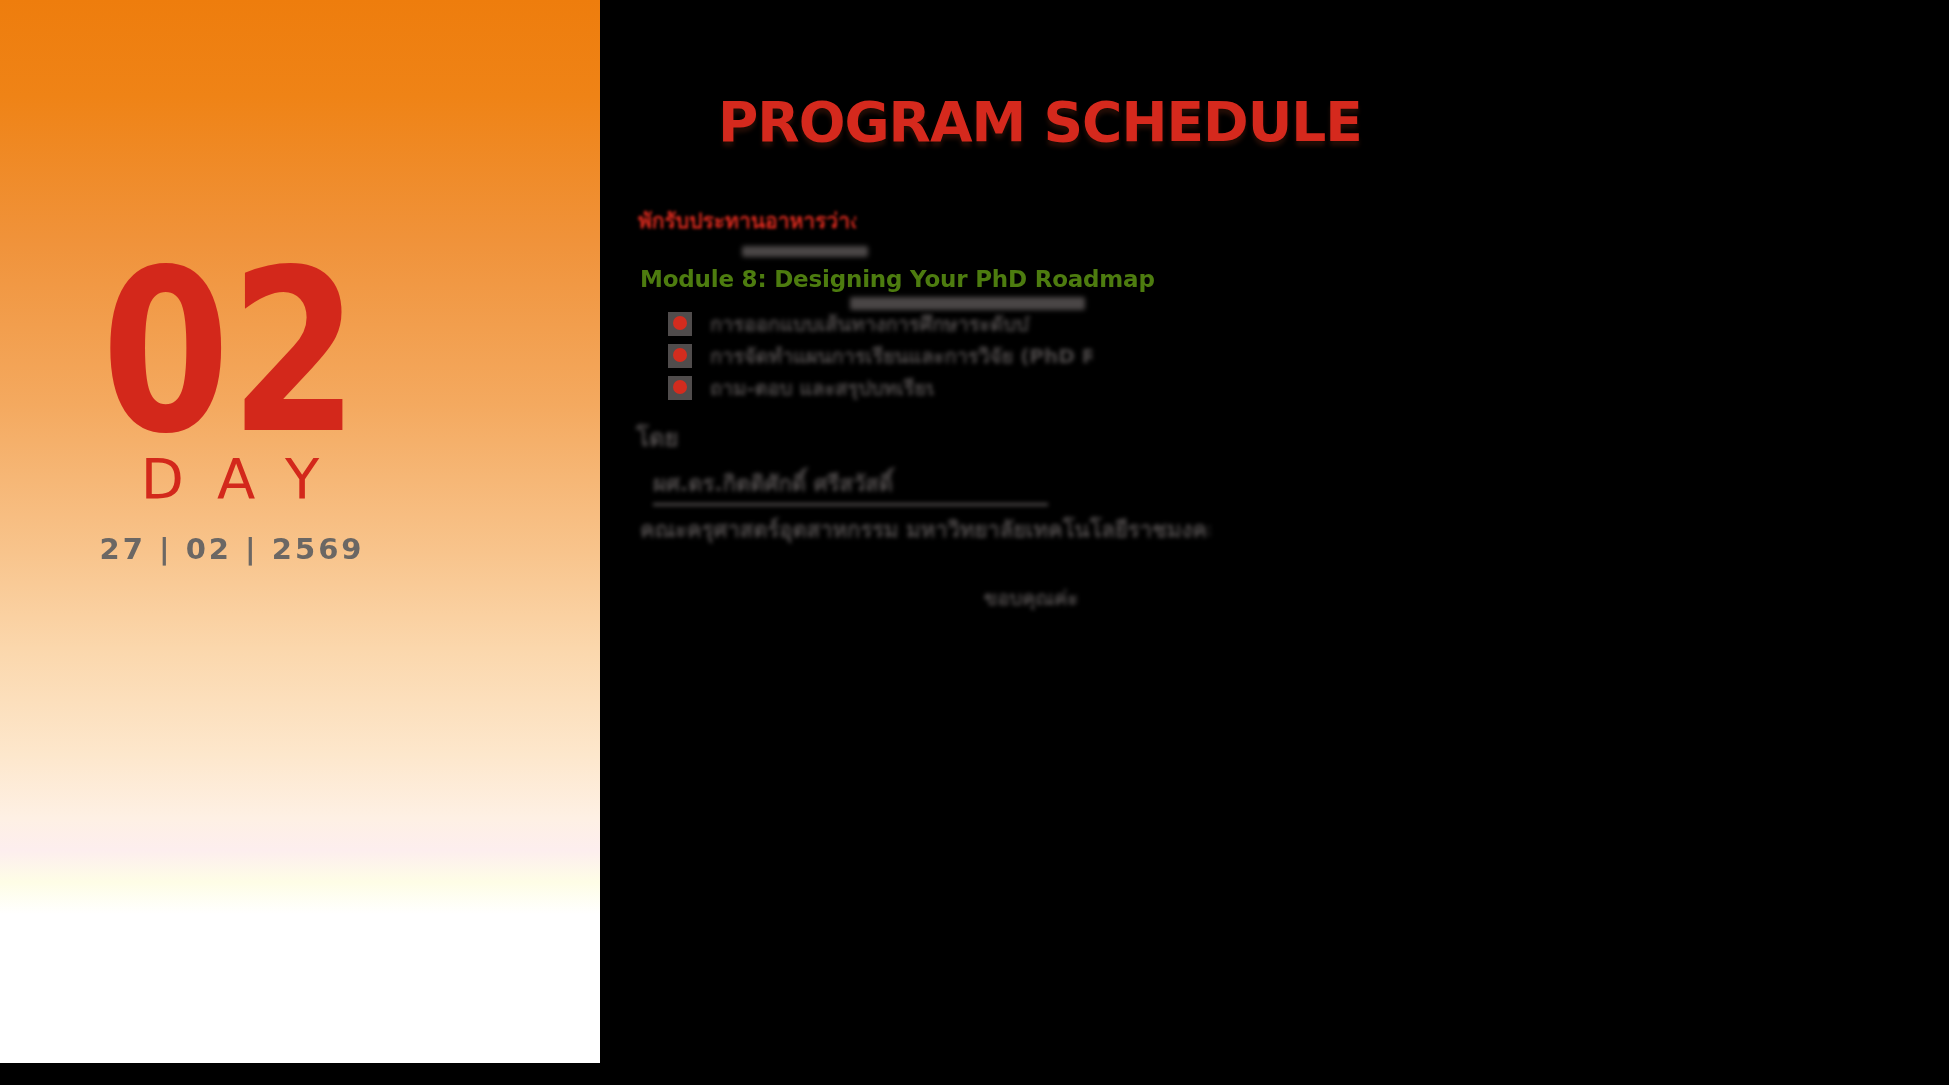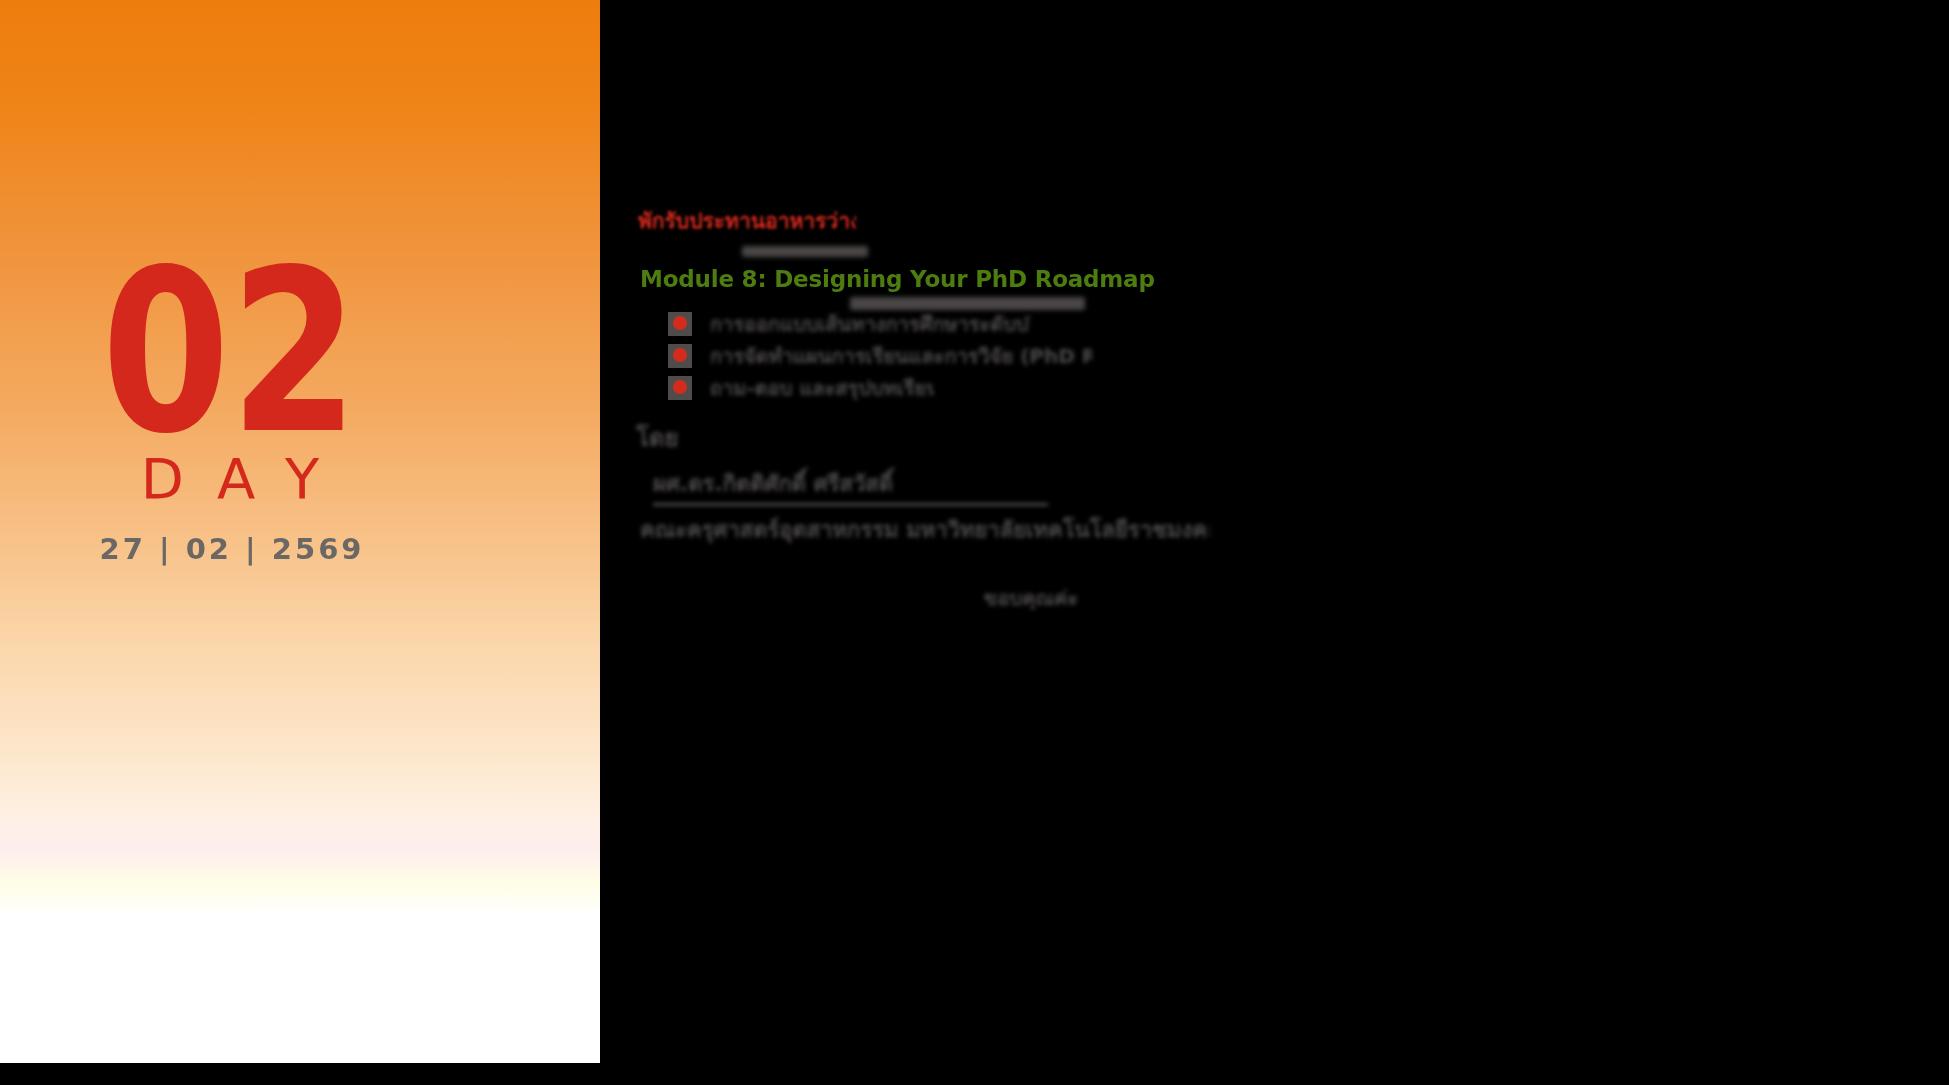--- a/index.html
+++ b/index.html
@@ -99,20 +99,21 @@
 
   <div class="left-panel">
     <div class="day-block">
       <div class="day-number">02</div>
       <div class="day-label">DAY</div>
       <div class="day-date">27 | 02 | 2569</div>
     </div>
   </div>
 
 
+  <div class="page-title">PROGRAM SCHEDULE</div>
 
   <div class="session1-title">พักรับประทานอาหารว่าง</div>
   <div class="echo-bar echo-1"></div>
 
   <div class="module-title">Module 8: Designing Your PhD Roadmap</div>
   <div class="echo-bar echo-2"></div>
 
   <div class="bullet-row r1">
     <span class="bullet-marker">
         <span class="dot"></span>

